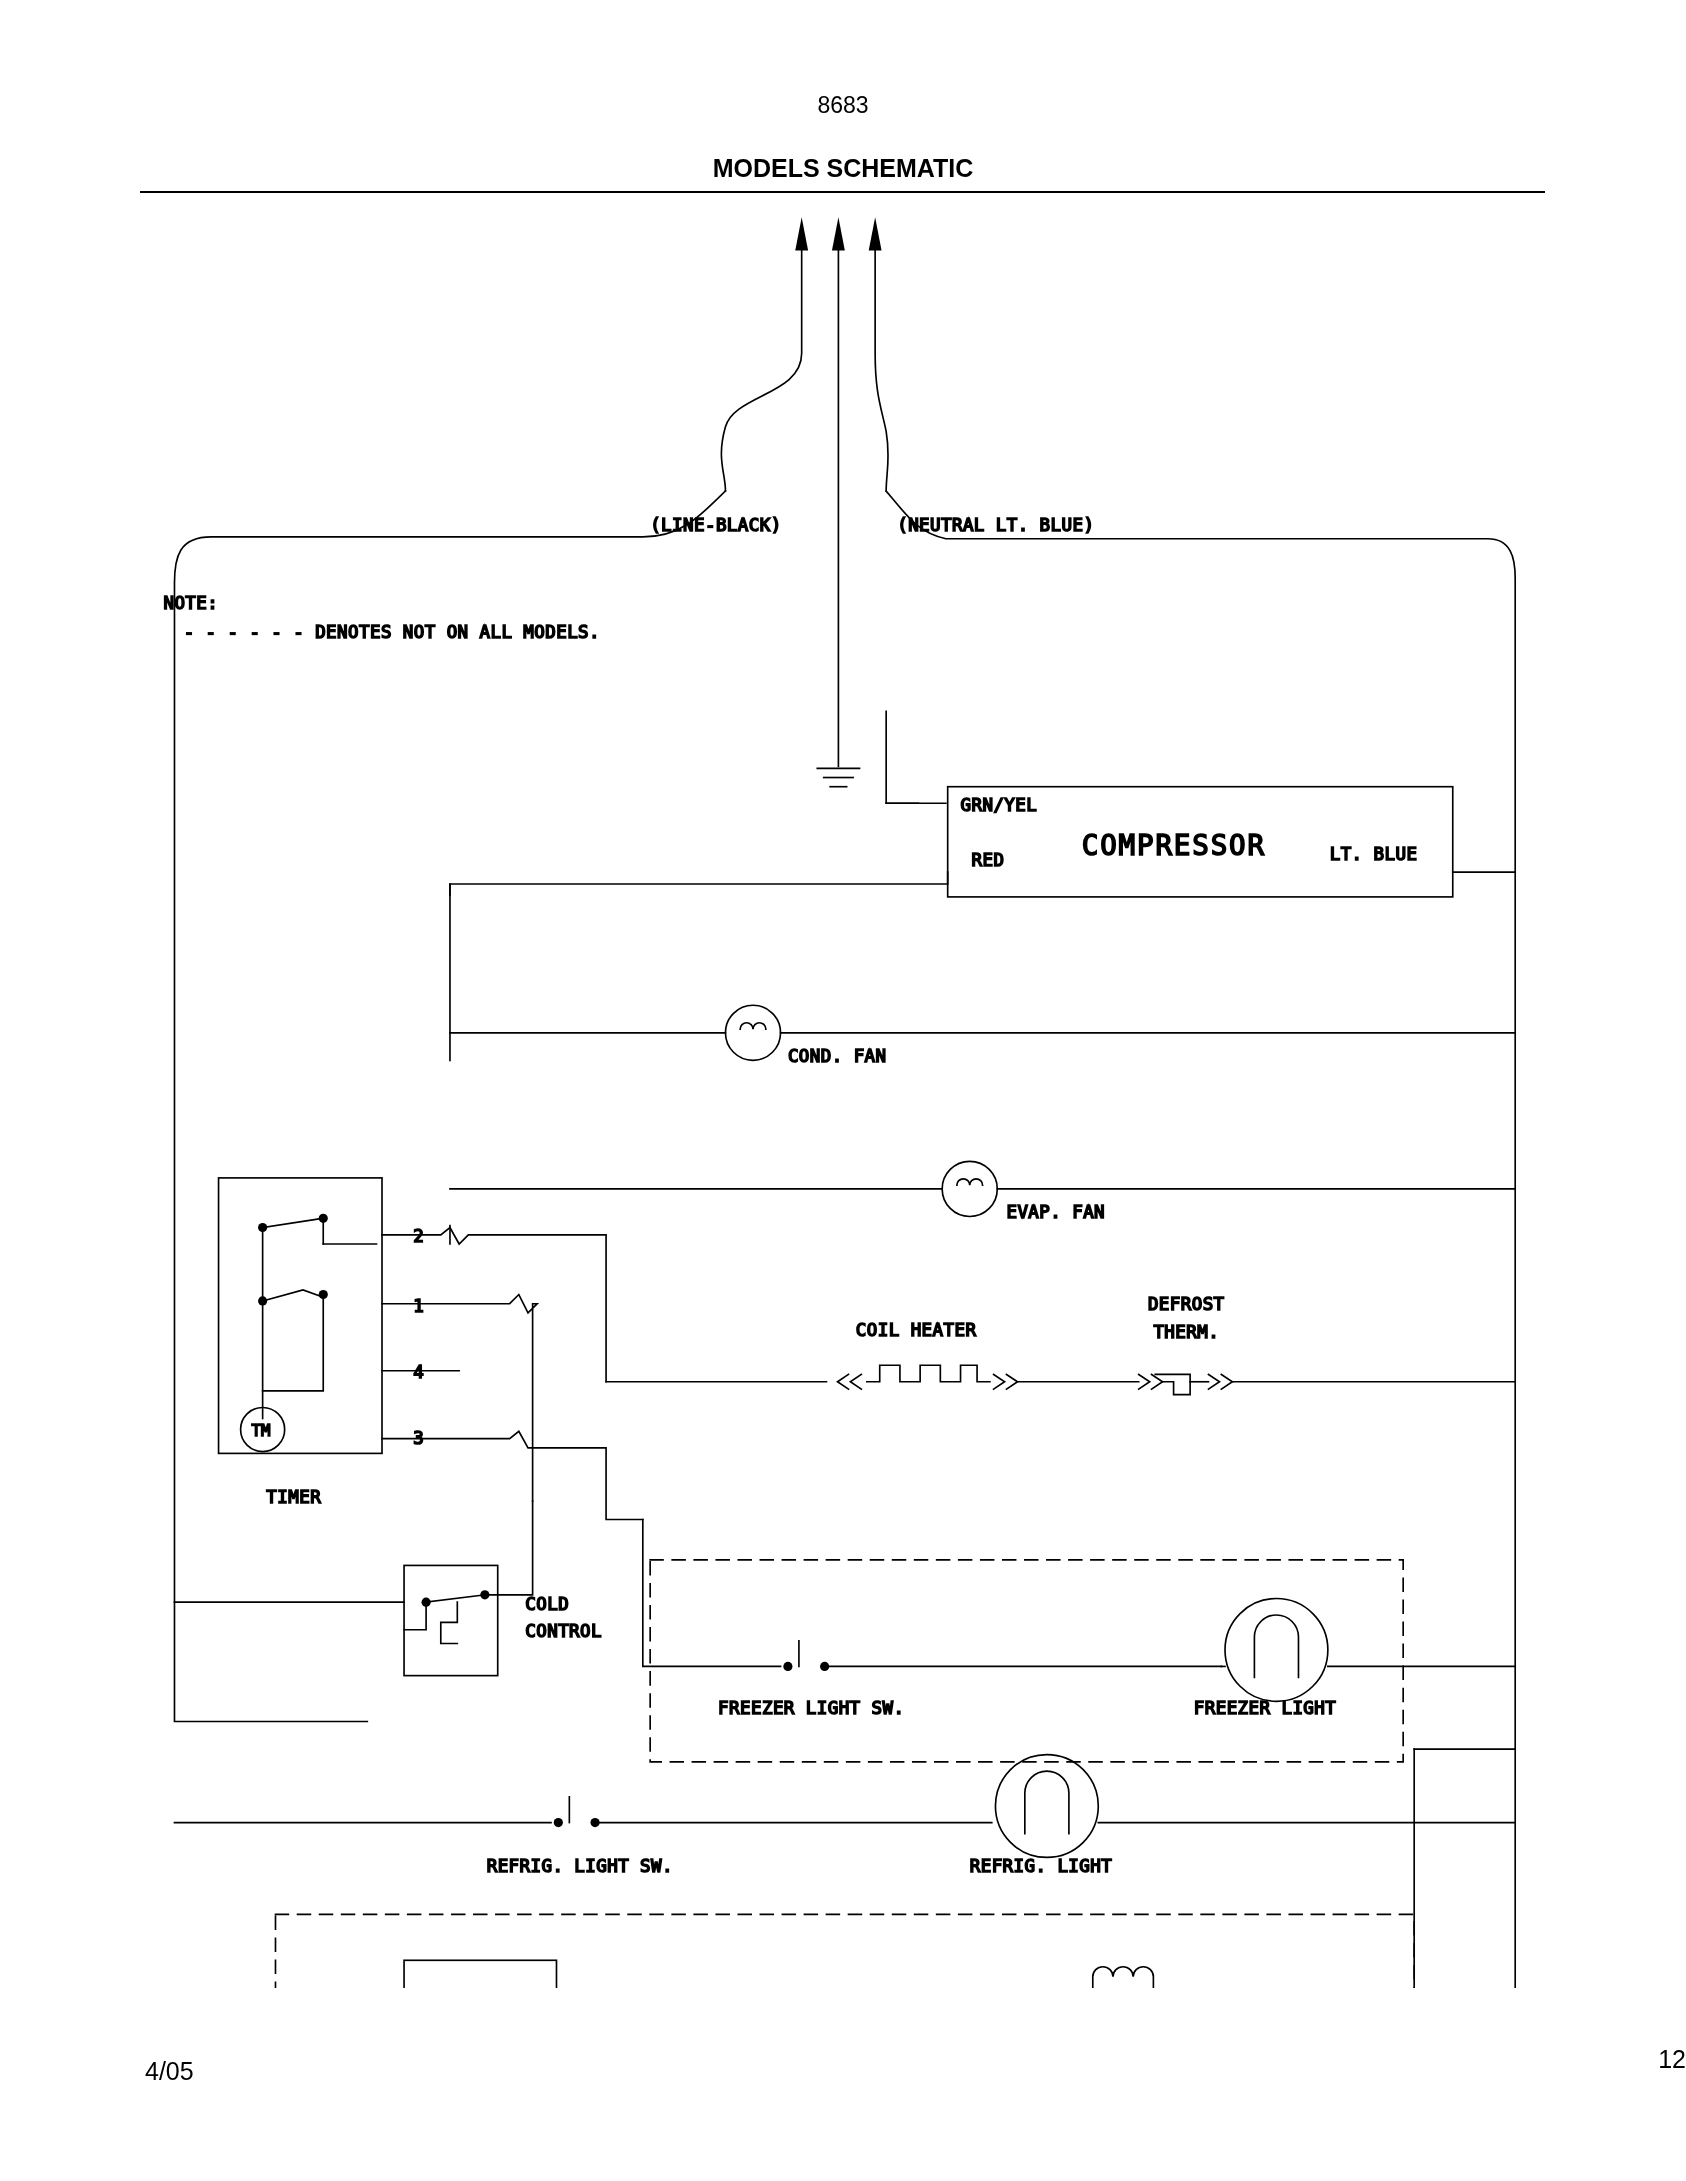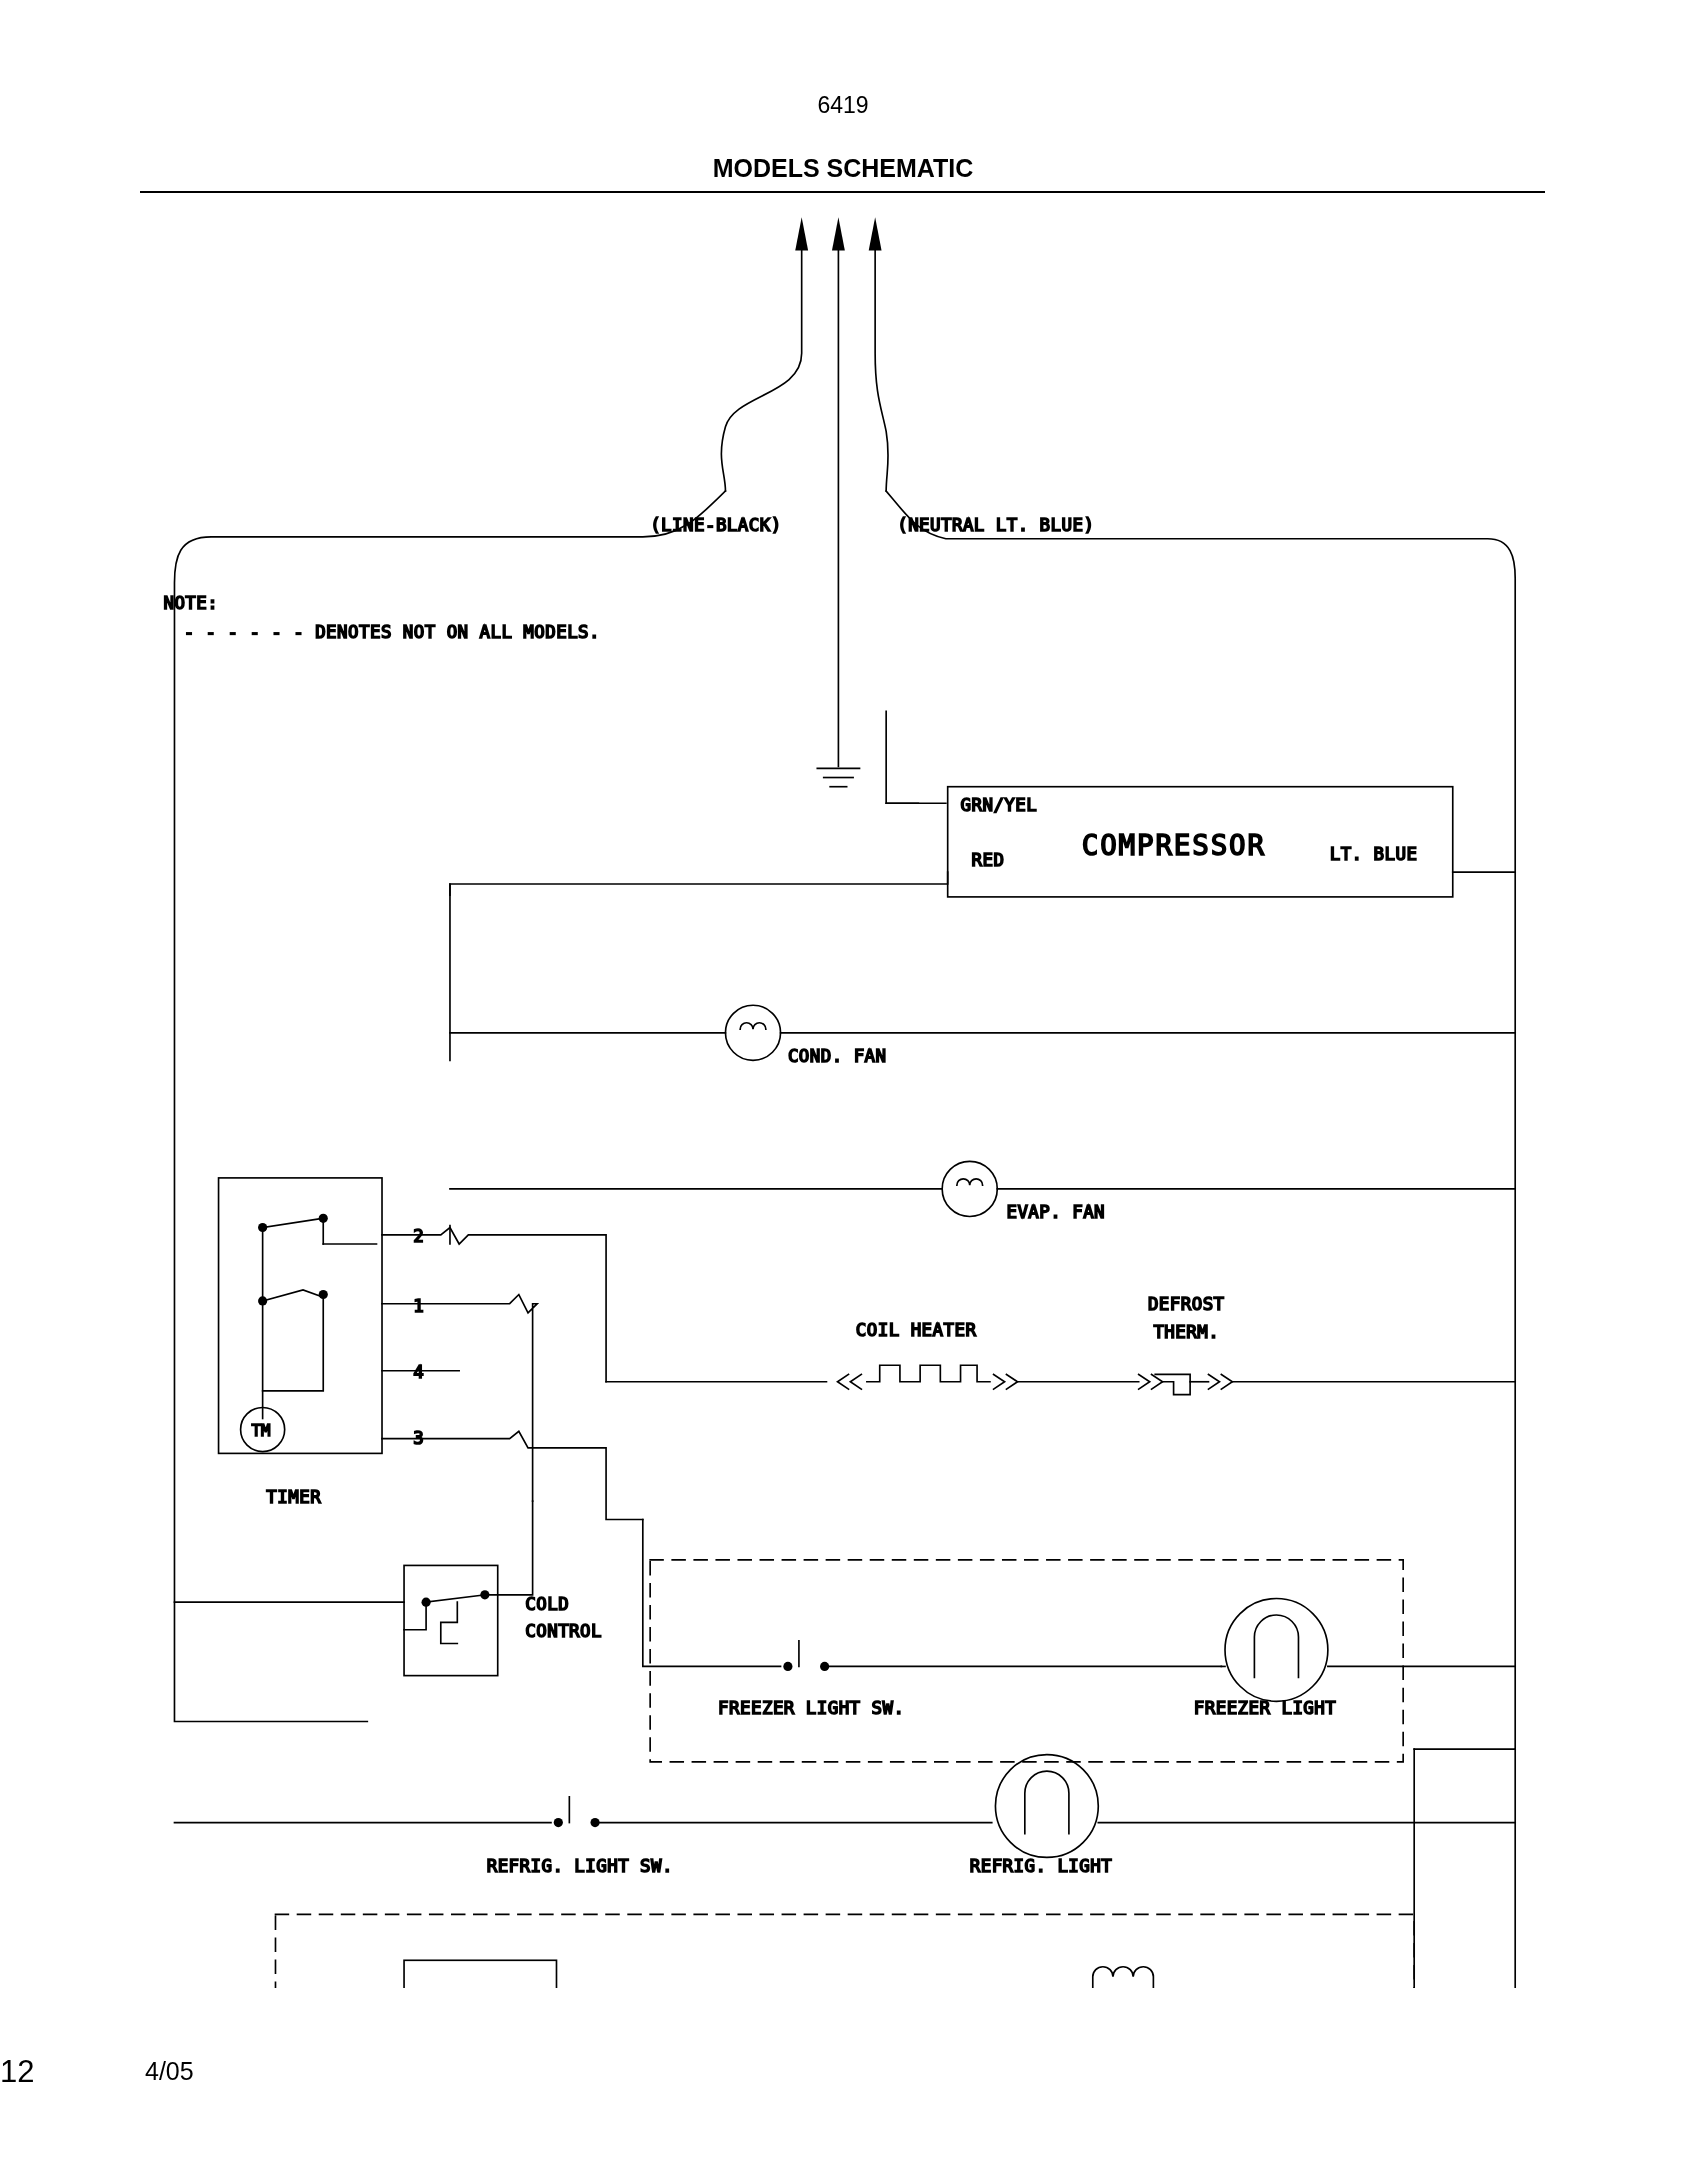--- a/index.html
+++ b/index.html
@@ -49,25 +49,25 @@
     background: #000;
   }
   .footer-left {
     position: absolute;
     bottom: 96px;
     left: 145px;
     font-size: 25px;
   }
   .footer-center {
     position: absolute;
-    bottom: 92px;
-    left: 0;
-    width: 1686px;
-    text-align: left;
-    font-size: 31px;
+    bottom: 108px;
+    left: 0;
+    width: 1686px;
+    text-align: right;
+    font-size: 25px;
   }
   .schematic {
     position: absolute;
     left: 0;
     top: 197px;
     width: 1686px;
     height: 1791px;
   }
   svg text {
     font-family: "DejaVu Sans Mono", monospace;
@@ -76,21 +76,21 @@
   .lbl { font-size: 19px; letter-spacing: 0.5px; }
   .lbl-sm { font-size: 17px; }
   .lbl-big { font-size: 30px; letter-spacing: 2px; }
   .lbl-num { font-size: 19px; }
 </style>
 </head>
 <body>
 
 <div class="page">
 
-  <div class="model-number">6419</div>
+  <div class="model-number">8683</div>
   <div class="page-title">MODELS SCHEMATIC</div>
   <div class="title-rule"></div>
 
   <div class="schematic">
     <svg width="1686" height="1791" viewBox="0 0 1836 1950" xmlns="http://www.w3.org/2000/svg">
       <g fill="none" stroke="#000" stroke-width="1.8" stroke-linecap="square">
 
         <g>
 
           <path d="M873 48 L873 170 C873 215 800 215 790 250 C780 285 790 300 790 320"></path>

